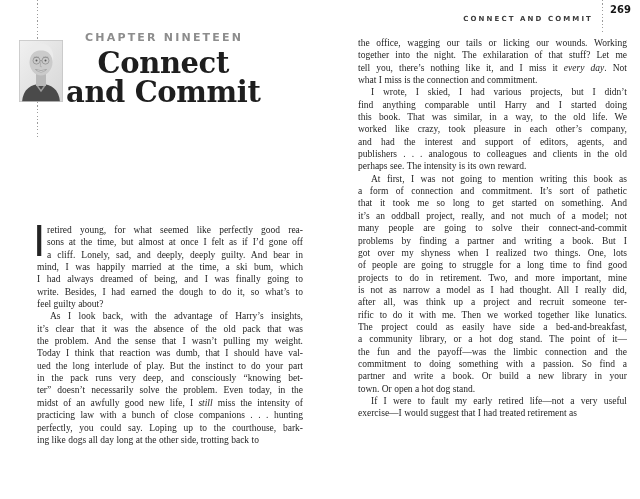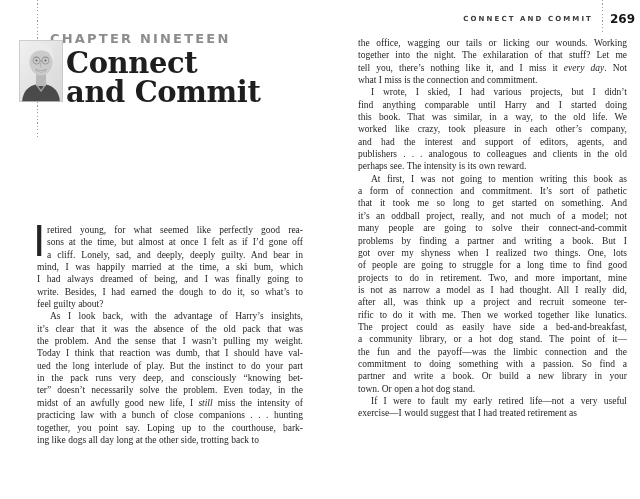--- a/index.html
+++ b/index.html
@@ -14,44 +14,44 @@
     position:absolute; width:1px;
     background-image:repeating-linear-gradient(to bottom,
       var(--dots,#9b9b9b) 0 1.2px, transparent 1.2px 3.4px);
   }
   .rule-left { left:37px; top:0; height:139px; z-index:1; }
   .rule-head { left:602px; top:0; height:33px; }
 
   
   .photo { position:absolute; left:19px; top:40px; width:44px; height:62px; margin:0; z-index:2; }
   .chapter-label {
-    position:absolute; left:50px; top:31px;
+    position:absolute; left:85px; top:31px;
     font-family:"DejaVu Sans", sans-serif;
-    font-size:13px; font-weight:700; letter-spacing:2.2px;
+    font-size:11px; font-weight:700; letter-spacing:2.2px;
     color:var(--label,#8d8d8d); white-space:nowrap;
   }
   .chapter-title {
     position:absolute; left:66px; top:49px; margin:0;
     font-family:"DejaVu Serif", serif;
     font-size:29px; line-height:29px; font-weight:700;
-    letter-spacing:-0.4px; color:var(--title,#1e1e1e);
+    letter-spacing:-0.4px; color:var(--title,#1e1e1e);text-align:center;
   }
   .title-line { display:block; }
 
   
   .running-head {
     position:absolute; top:15px; right:47px;
     font-family:"DejaVu Sans", sans-serif;
     font-size:7px; font-weight:700; letter-spacing:2.1px;
     color:var(--head,#3c3c3c); white-space:nowrap;
   }
   .page-number {
-    position:absolute; left:610px; top:12px;
+    position:absolute; left:610px; top:4px;
     font-family:"DejaVu Sans", sans-serif;
-    font-size:12px; font-weight:700; color:var(--folio,#161616);
+    font-size:10px; font-weight:700; color:var(--folio,#161616);
   }
 
   
   .body-col { position:absolute; font-size:9.5px; color:var(--text,#242424); }
   .col-left  { left:37px;  top:224px; width:266px; }
   .col-right { left:358px; top:37px;  width:269px; }
   .para { margin:0; }
   .line {
     height:12.35px; line-height:12.35px;
     text-align:justify; text-align-last:justify;
@@ -122,21 +122,21 @@
         <div class="para">
           <div class="line indent">As I look back, with the advantage of Harry’s insights,</div>
           <div class="line">it’s clear that it was the absence of the old pack that was</div>
           <div class="line">the problem. And the sense that I wasn’t pulling my weight.</div>
           <div class="line">Today I think that reaction was dumb, that I should have val-</div>
           <div class="line">ued the long interlude of play. But the instinct to do your part</div>
           <div class="line">in the pack runs very deep, and consciously “knowing bet-</div>
           <div class="line">ter” doesn’t necessarily solve the problem. Even today, in the</div>
           <div class="line">midst of an awfully good new life, I <em>still</em> miss the intensity of</div>
           <div class="line">practicing law with a bunch of close companions . . . hunting</div>
-          <div class="line">together, you point say. Loping up to the courthouse, bark-</div>
+          <div class="line">perfectly, you could say. Loping up to the courthouse, bark-</div>
           <div class="line last">ing like dogs all day long at the other side, trotting back to</div>
         </div>
       </div>
   </section>
 
   <section>
     <div class="running-head">CONNECT AND COMMIT</div>
     <div class="vdots rule-head"></div>
     <div class="page-number">269</div>
 

